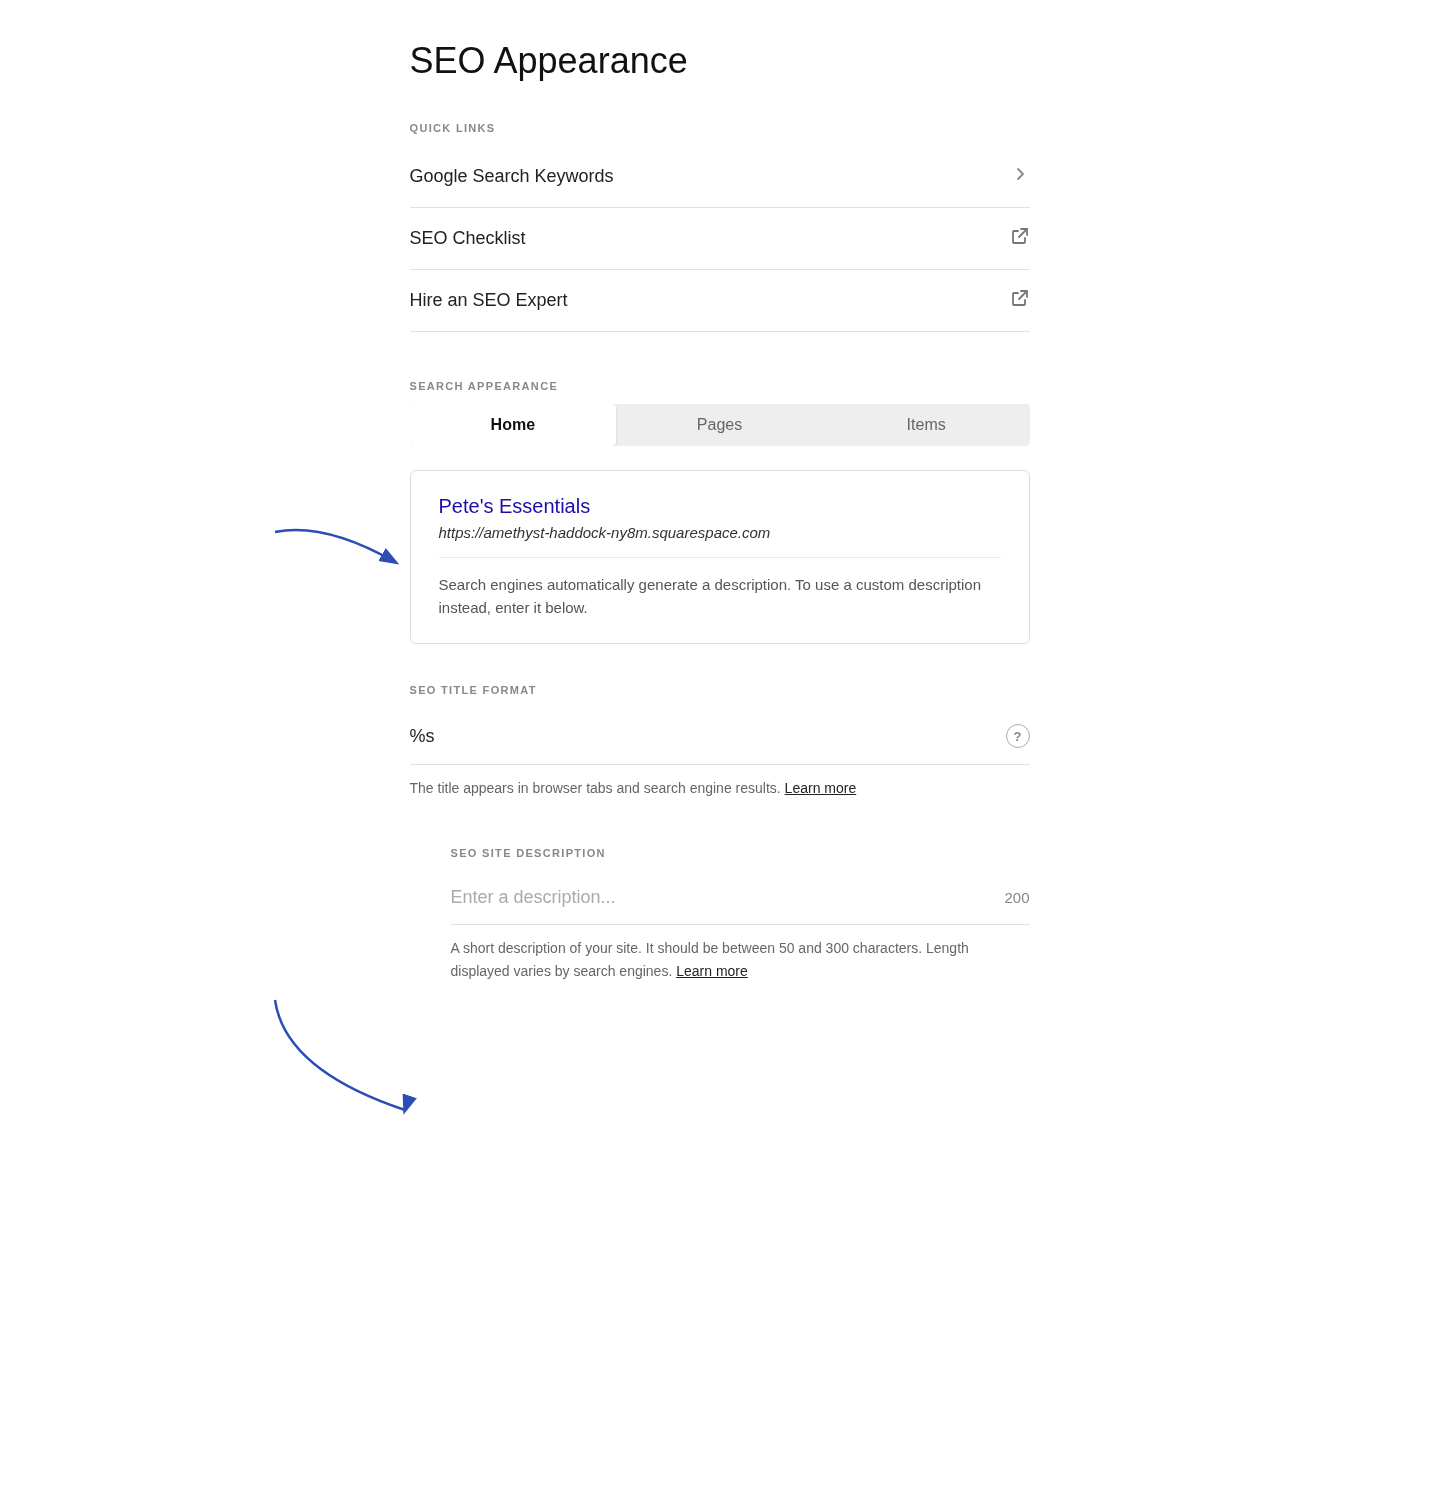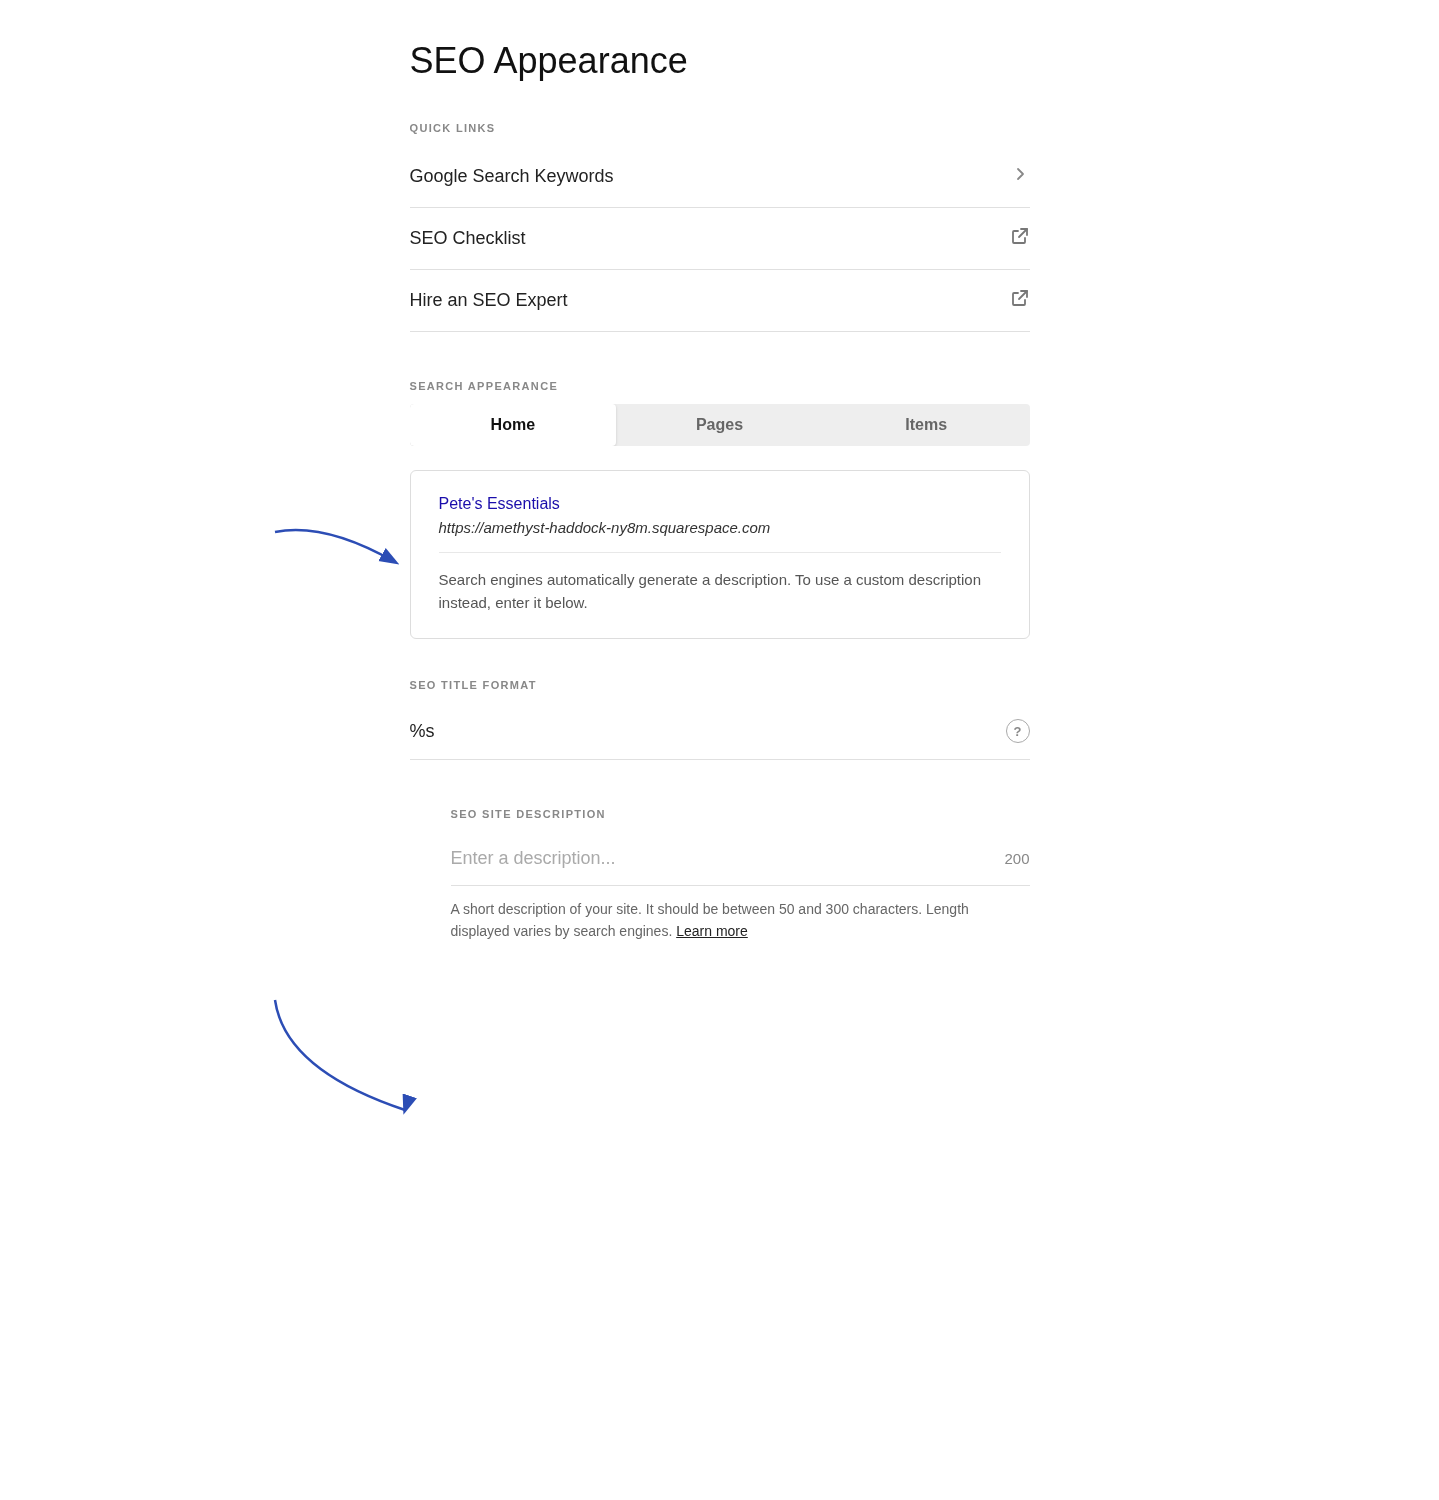--- a/index.html
+++ b/index.html
@@ -76,21 +76,21 @@
       border-radius: 4px;
       overflow: hidden;
       margin-bottom: 24px;
     }
 
     .tab-item {
       flex: 1;
       text-align: center;
       padding: 12px 0;
       font-size: 16px;
-      font-weight: 700;
+      font-weight: 400;
       color: #666666;
       cursor: pointer;
       background: transparent;
       border: none;
       outline: none;
     }
 
     .tab-item.active {
       background: #ffffff;
       color: #111111;
@@ -101,21 +101,21 @@
 
     .preview-card {
       border: 1px solid #dddddd;
       border-radius: 6px;
       padding: 24px 28px;
       margin-bottom: 40px;
       position: relative;
     }
 
     .preview-site-name {
-      font-size: 16px;
+      font-size: 20px;
       color: #1a0dab;
       font-weight: 400;
       margin-bottom: 6px;
     }
 
     .preview-url {
       font-size: 15px;
       color: #333333;
       margin-bottom: 16px;
       font-style: italic;
@@ -287,20 +287,24 @@
         <hr class="preview-divider">
         <div class="preview-description">Search engines automatically generate a description. To use a custom description instead, enter it below.</div>
       </div>
 
       <div class="seo-title-format-section">
         <div class="section-label">SEO TITLE FORMAT</div>
         <div class="section-row">
           <span class="section-value">%s</span>
           <div class="help-icon">?</div>
         </div>
+        <p class="section-helper-text">
+          <span>The title appears in browser tabs and search engine results.</span>
+          <a href="#"> Learn more</a>
+        </p>
       </div>
 
       <svg class="arrow-svg-down" width="200" height="130" viewBox="0 0 200 130">
         <defs>
           <marker id="arrowhead-down" markerWidth="8" markerHeight="8" refX="3" refY="6" orient="auto">
             <path d="M0,0 L6,0 L3,8 z" fill="#2c4db5"></path>
           </marker>
         </defs>
         <path d="M20,10 Q30,80 150,120" stroke="#2c4db5" stroke-width="2.5" fill="none" marker-end="url(#arrowhead-down)"></path>
       </svg>

